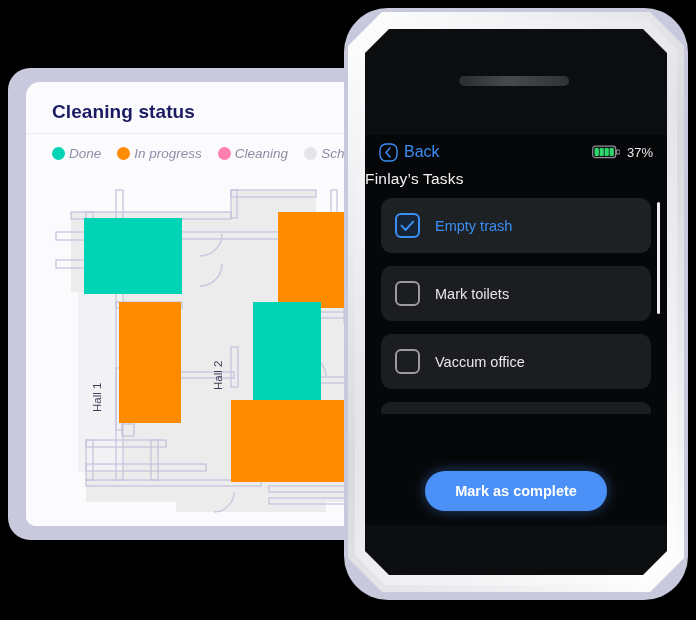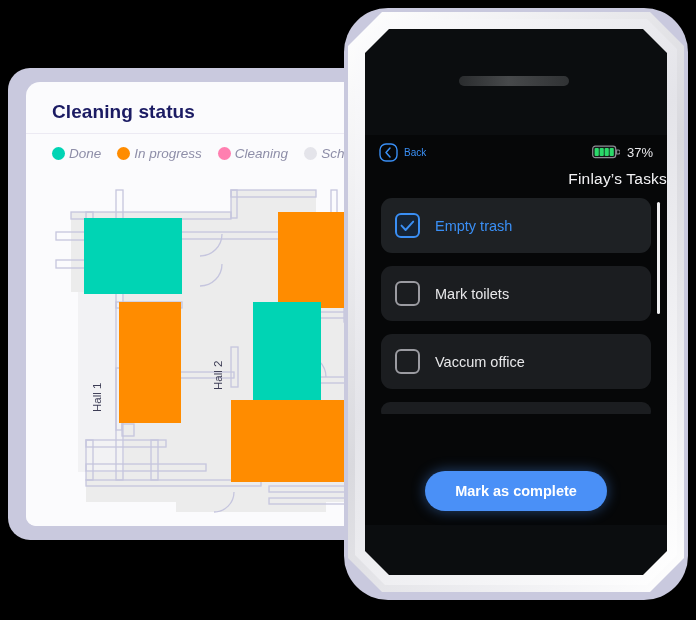--- a/index.html
+++ b/index.html
@@ -66,25 +66,25 @@
   }
   .app{
     position:absolute;left:0;top:106px;width:302px;height:390px;
     background:#060708;
   }
   .statusbar{
     height:34px;display:flex;align-items:center;justify-content:space-between;
     padding:0 14px;box-sizing:border-box;
   }
   .back{display:flex;align-items:center;gap:6px;}
-  .back-label{font-size:10px;color:#3a8ff5;}
+  .back-label{font-size:16px;color:#3a8ff5;}
   .batt-wrap{display:flex;align-items:center;gap:7px;}
   .batt-pct{font-size:13px;color:#e9e9ec;}
   .app-title{
-    text-align:right;font-size:15.5px;color:#f2f2f4;margin-top:1px;
+    text-align:left;font-size:15.5px;color:#f2f2f4;margin-top:1px;
     letter-spacing:.2px;
   }
   .list{
     position:relative;margin-top:10px;height:216px;overflow:hidden;
   }
   .task{
     position:relative;margin:0 16px 13px 16px;height:55px;border-radius:11px;
     background:#1b1d20;display:flex;align-items:center;padding-left:14px;
     box-sizing:border-box;
   }

